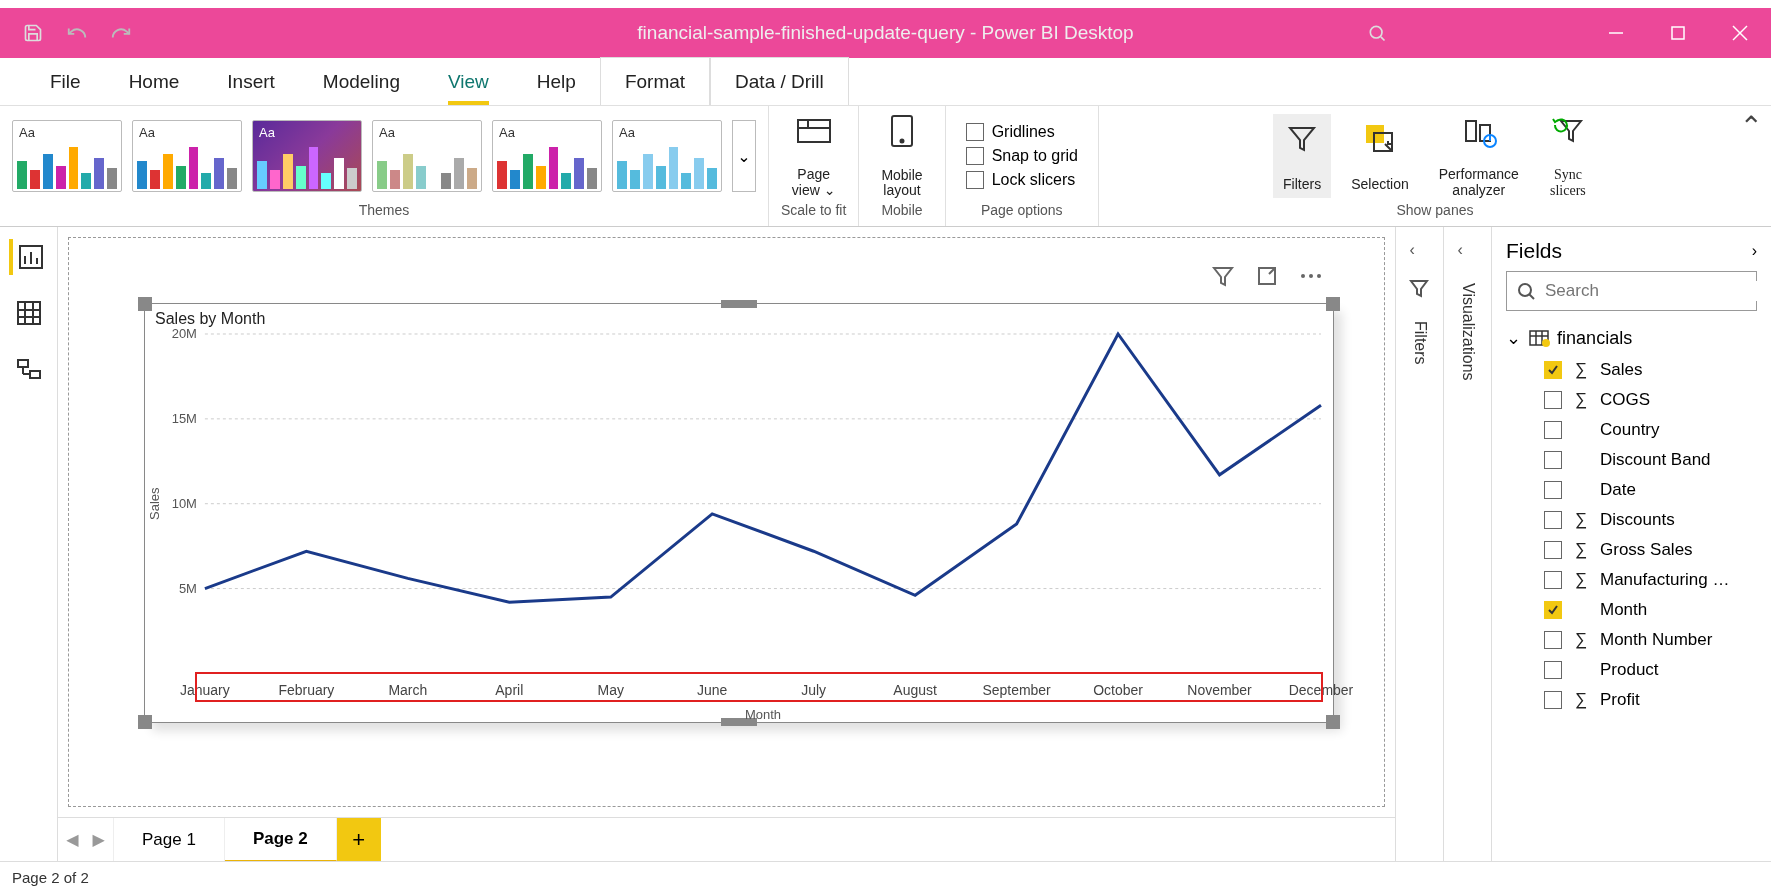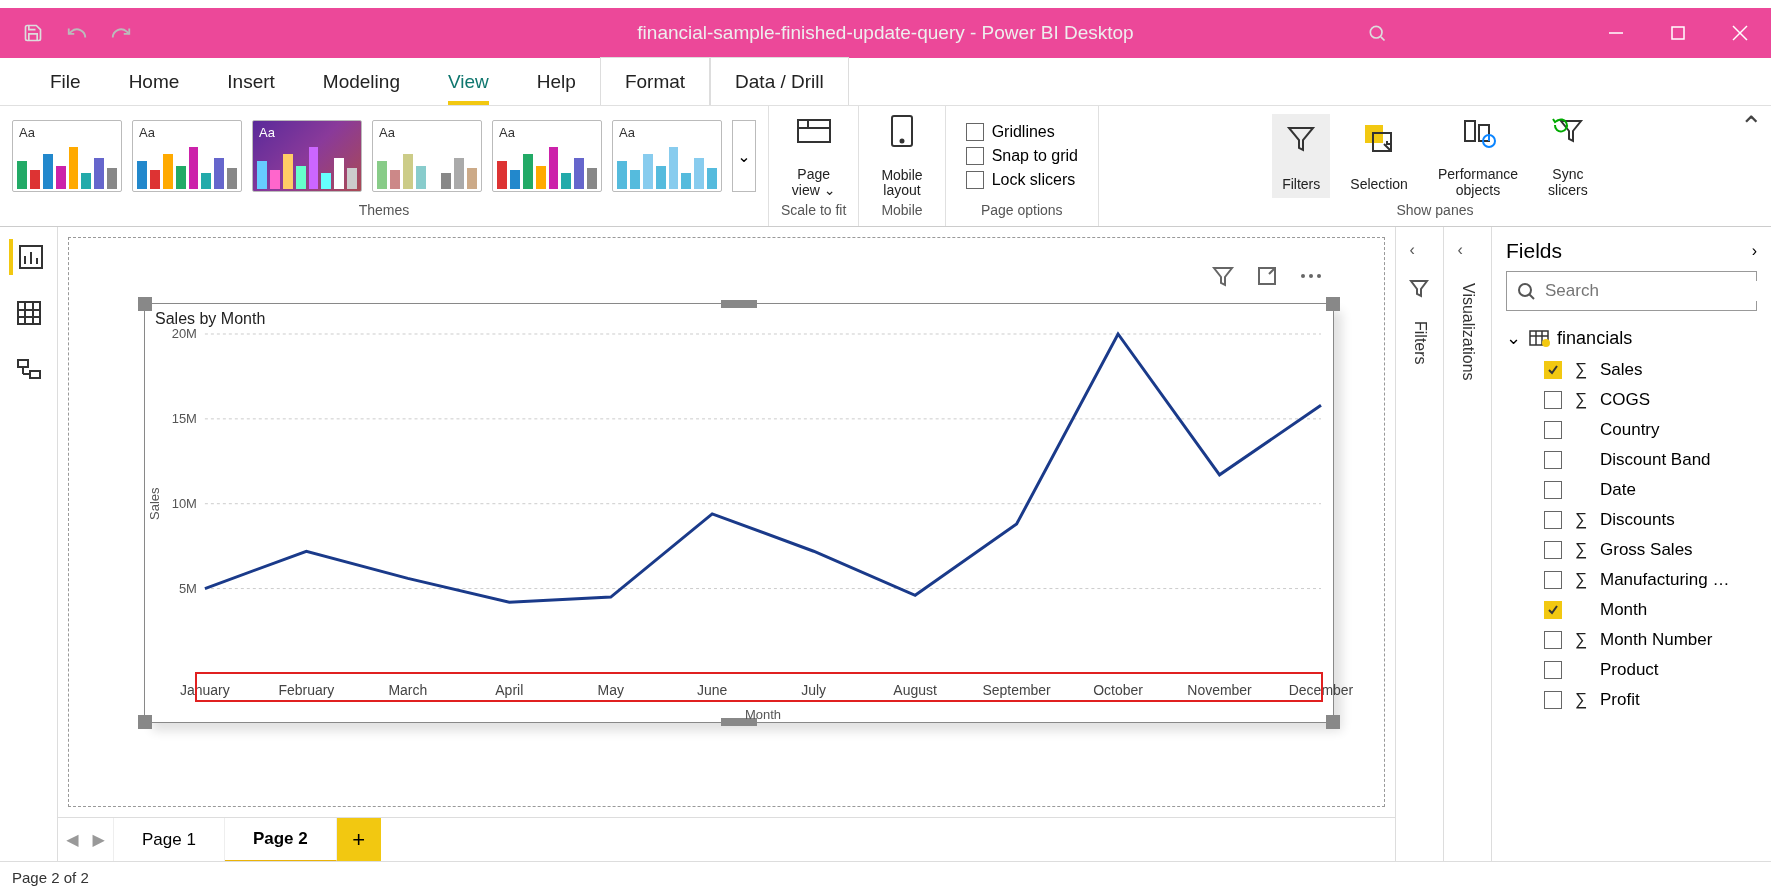--- a/index.html
+++ b/index.html
@@ -325,31 +325,31 @@
       <div class="big-btn">
           <div class="icon">
             <svg width="34" height="32" fill="none" stroke="#333" stroke-width="2">
               <rect x="4" y="6" width="10" height="20"></rect>
               <rect x="18" y="10" width="10" height="16"></rect>
               <circle cx="28" cy="26" r="6" stroke="#0a84ff"></circle>
               <line x1="28" y1="26" x2="28" y2="21" stroke="#0a84ff"></line>
             </svg>
           </div>
           <div class="txt" style="white-space:pre-line;">Performance
-objects</div>
+analyzer</div>
         </div>
       <div class="big-btn">
           <div class="icon">
             <svg width="34" height="32" fill="none" stroke="#333" stroke-width="2">
               <polygon points="10,6 30,6 22,16 22,26 18,24 18,16"></polygon>
               <path d="M4 10 a6 6 0 1 0 2 -4" stroke="#0a0"></path>
               <path d="M2 4 l2 3 l3 -2" stroke="#0a0"></path>
             </svg>
           </div>
-          <div class="txt" style="white-space:pre-line;">Sync
+          <div class="txt" style="white-space:pre-line;font-family:Liberation Serif, serif;">Sync
 slicers</div>
         </div>
     </div>
     <div class="label">Show panes</div>
   </div>
   <div class="collapse-chev">⌃</div>
 </div>
 
 <div class="main">
   <div class="leftrail">

